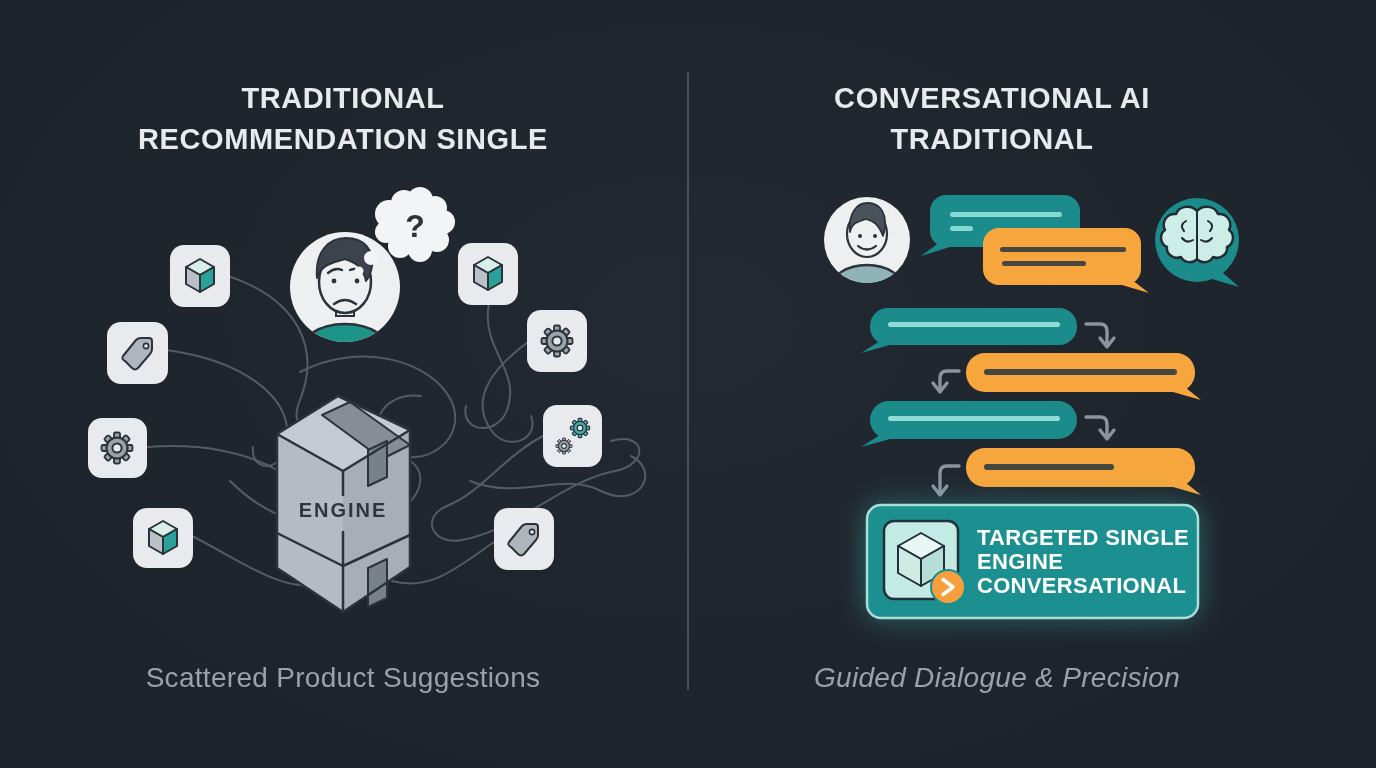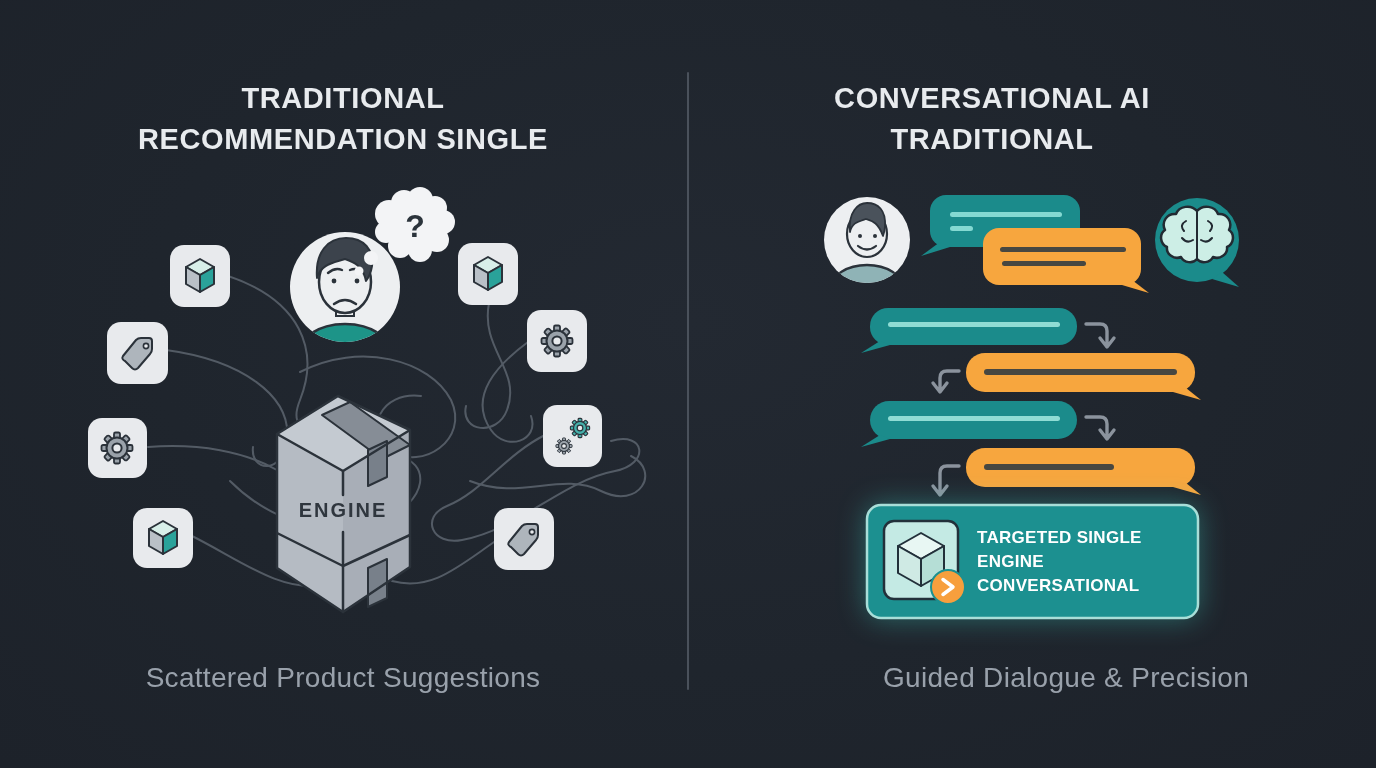--- a/index.html
+++ b/index.html
@@ -20,21 +20,21 @@
   }
   .engine-label{
     width:150px;text-align:center;color:#2f363e;font-weight:700;
     font-size:20px;letter-spacing:2px;
   }
   .question{
     width:34px;text-align:center;color:#2b333b;font-weight:700;font-size:32px;
   }
   .divider{position:absolute;left:687px;top:72px;width:2px;height:618px;background:#4a515b;border-radius:1px;}
   .rec-text{
-    width:218px;color:#ffffff;font-weight:700;font-size:17px;line-height:24px;letter-spacing:.3px;
+    width:218px;color:#ffffff;font-weight:700;font-size:22px;line-height:24px;letter-spacing:.3px;
   }
   .rec-text span{display:block;}
   .title span{display:block;}
 </style>
 </head>
 <body>
 
 <div class="canvas">
 
   <svg class="art" width="1376" height="768" viewBox="0 0 1376 768">
@@ -271,17 +271,17 @@
   <div class="overlay engine-label" style="left:268px;top:499px;">ENGINE</div>
 
   <div class="overlay rec-text" style="left:977px;top:526px;">
     <span>TARGETED SINGLE</span>
     <span>ENGINE</span>
     <span>CONVERSATIONAL</span>
   </div>
 
   <div class="overlay caption" style="left:33px;top:662px;">Scattered Product Suggestions</div>
 
-  <div class="overlay caption" style="left:756px;top:662px;">Guided Dialogue &amp; Precision</div>
+  <div class="overlay caption" style="left:687px;top:662px;font-style:italic;">Guided Dialogue &amp; Precision</div>
 
   <div class="divider"></div>
 
 </div>
 
 </body></html>

